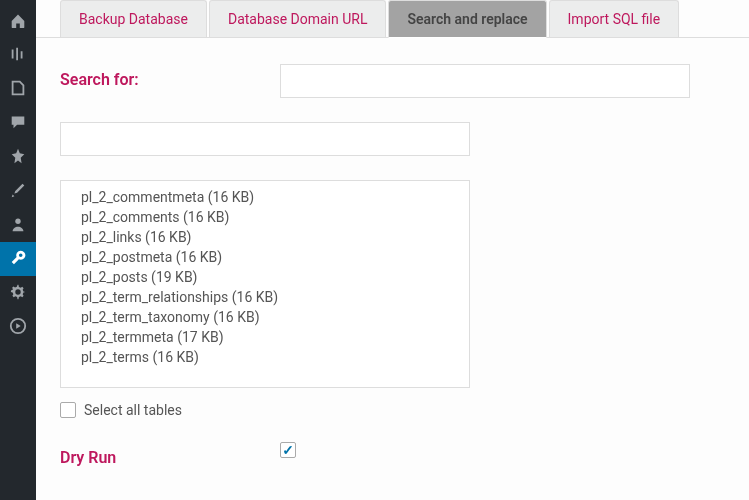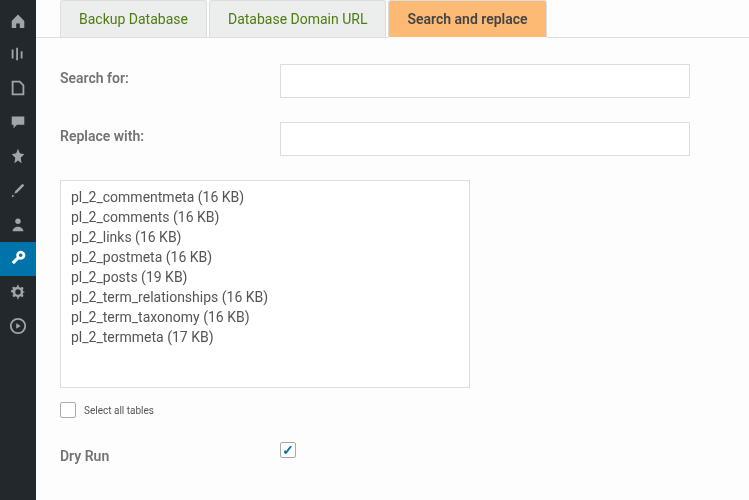--- a/index.html
+++ b/index.html
@@ -5,30 +5,30 @@
 *{box-sizing:border-box;margin:0;padding:0;}
 body{font-family:-apple-system,BlinkMacSystemFont,"Segoe UI",Roboto,sans-serif;font-size:13px;color:#444;background:#f9f9f9;width:749px;height:500px;overflow:hidden;}
 .shell{display:flex;height:100%;}
 .sidebar{width:36px;background:#23282d;display:flex;flex-direction:column;align-items:center;padding-top:4px;}
 .sidebar .item{width:36px;height:34px;display:flex;align-items:center;justify-content:center;color:#a0a5aa;cursor:pointer;position:relative;}
 .sidebar .item.active{background:#0073aa;color:#fff;}
 .sidebar .item.active::after{content:"";position:absolute;right:-8px;top:50%;transform:translateY(-50%);border:8px solid transparent;border-left-color:#0073aa;}
 .sidebar svg{width:18px;height:18px;fill:currentColor;}
 .main{flex:1;background:#fdfdfd;padding:0 0 0 24px;}
 .tabs{display:flex;border-bottom:1px solid #ddd;margin-left:-24px;padding-left:24px;}
-.tab{padding:10px 18px;font-size:14px;color:#4d7c0f;background:#eceded;border:1px solid #ddd;border-bottom:none;margin-right:2px;cursor:pointer;border-radius:3px 3px 0 0;}
-.tab.active{background:#fdba74;border-bottom:1px solid #fff;margin-bottom:-1px;font-weight:600;color:#444;}
+.tab{padding:10px 18px;font-size:14px;color:#be185d;background:#eceded;border:1px solid #ddd;border-bottom:none;margin-right:2px;cursor:pointer;border-radius:3px 3px 0 0;}
+.tab.active{background:#a3a3a3;border-bottom:1px solid #fff;margin-bottom:-1px;font-weight:600;color:#444;}
 .form{padding:26px 36px 0 0;}
 .row{display:flex;align-items:flex-start;margin-bottom:24px;}
-.row>label{width:220px;font-weight:600;font-size:14px;color:#737373;padding-top:6px;}
+.row>label{width:220px;font-weight:600;font-size:16px;color:#be185d;padding-top:6px;}
 .ctrl{flex:1;}
 .txt{width:100%;max-width:410px;height:34px;border:1px solid #ddd;background:#fff;padding:4px 8px;font-size:13px;}
-.list{width:100%;max-width:410px;height:208px;border:1px solid #ddd;background:#fff;overflow:auto;padding:6px 10px;}
+.list{width:100%;max-width:410px;height:208px;border:1px solid #ddd;background:#fff;overflow:auto;padding:6px 20px;}
 .opt{padding:2px 0;font-size:14px;color:#555;cursor:pointer;}
-.chkrow{margin-top:14px;display:flex;align-items:center;gap:8px;font-size:10px;color:#555;}
+.chkrow{margin-top:14px;display:flex;gap:8px;font-size:14px;color:#555;}
 .chk{width:16px;height:16px;border:1px solid #aaa;background:#fff;border-radius:2px;display:inline-flex;align-items:center;justify-content:center;cursor:pointer;}
 .chk.checked::after{content:"✓";color:#0073aa;font-size:14px;font-weight:bold;line-height:1;}
 </style>
 </head>
 <body>
 
 <div class="shell">
   <div class="sidebar" id="sidebar">
       <div class="item">
         <span><svg viewBox="0 0 20 20">
@@ -81,45 +81,46 @@
             <circle cx="10" cy="10" r="8" fill="none" stroke="currentColor" stroke-width="2"></circle>
             <path d="M8 7l5 3-5 3z"></path>
           </svg></span>
       </div>
     </div>
   <div class="main">
     <div class="tabs" id="tabs">
         <div class="tab">Backup Database</div>
         <div class="tab">Database Domain URL</div>
         <div class="tab active">Search and replace</div>
+        <div class="tab">Import SQL file</div>
       </div>
     <div class="form">
       <div class="row">
         <label>Search for:</label>
         <div class="ctrl">
           <input class="txt" type="text" value="" style="">
         </div>
       </div>
       <div class="row">
-        <label>Replace with:</label>
         <div class="ctrl">
           <input class="txt" type="text" value="" style="">
         </div>
       </div>
       <div class="row">
         <div class="ctrl">
           <div class="list" id="tables">
               <div class="opt">pl_2_commentmeta (16 KB)</div>
               <div class="opt">pl_2_comments (16 KB)</div>
               <div class="opt">pl_2_links (16 KB)</div>
               <div class="opt">pl_2_postmeta (16 KB)</div>
               <div class="opt">pl_2_posts (19 KB)</div>
               <div class="opt">pl_2_term_relationships (16 KB)</div>
               <div class="opt">pl_2_term_taxonomy (16 KB)</div>
               <div class="opt">pl_2_termmeta (17 KB)</div>
+              <div class="opt">pl_2_terms (16 KB)</div>
             </div>
           <div class="chkrow">
             <span class="chk" id="selall"></span>
             <span>Select all tables</span>
           </div>
         </div>
       </div>
       <div class="row">
         <label>Dry Run</label>
         <div class="ctrl">

